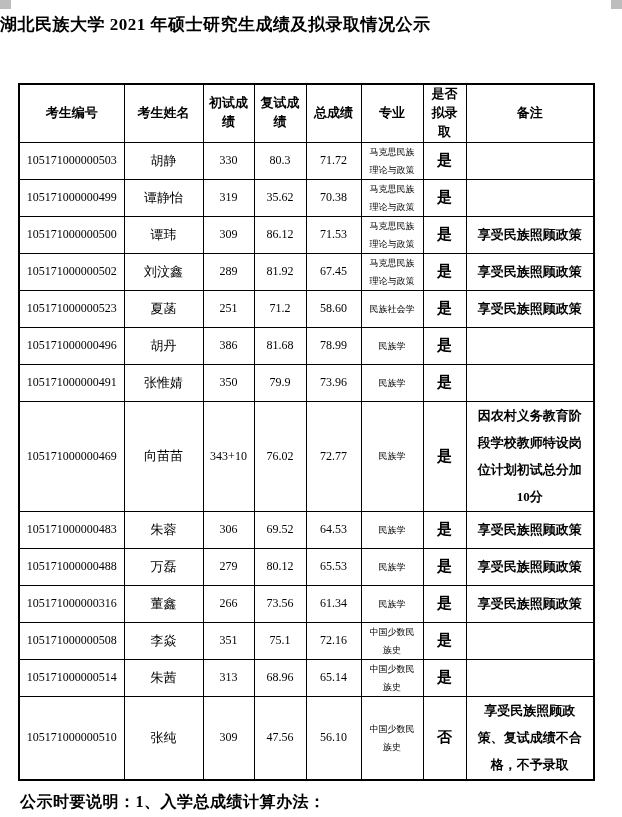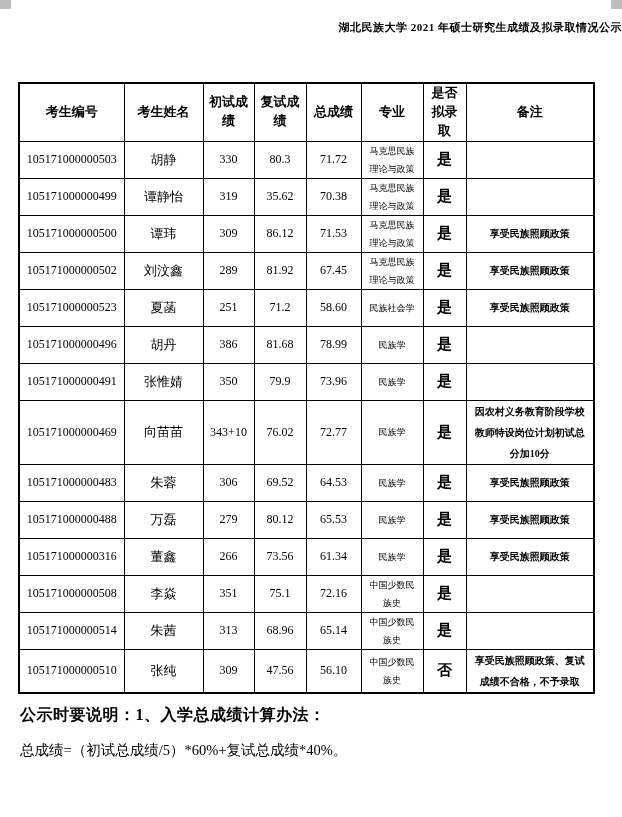--- a/index.html
+++ b/index.html
@@ -9,42 +9,42 @@
     font-family:"Liberation Serif","DejaVu Serif",serif;
     position:relative; overflow:hidden;
   }
   .corner-artifact {
     position:absolute; top:0; width:11px; height:9px; background:#bdbdbd;
   }
   .corner-artifact.left  { left:0; }
   .corner-artifact.right { right:0; }
 
   .page-title {
-    text-align:right; font-weight:bold; font-size:11px;
-    padding-top:20px; letter-spacing:0.5px;
+    text-align:left; font-weight:bold; font-size:17px;
+    padding-top:13px; letter-spacing:0.5px;
   }
 
   table.results {
     border-collapse:collapse; table-layout:fixed;
     width:575px; margin:47px 0 0 18px;
     border:2px solid #000;
   }
   th, td {
     border:1px solid #000; text-align:center; vertical-align:middle;
     padding:0 2px; overflow:hidden; word-break:break-all;
   }
   thead th { height:56px; font-size:13px; font-weight:bold; line-height:1.45; }
   tbody td { height:36px; font-size:12px; }
 
   td.cell-exam_no   { font-size:12px; }
   td.cell-name      { font-size:13px; }
   td.cell-initial_score, td.cell-retest_score, td.cell-total_score { font-size:12px; }
   td.cell-major     { font-size:9px; font-weight:normal; line-height:2.0; padding:0 6px; }
   td.cell-admitted  { font-size:15px; font-weight:600; }
-  td.cell-remark    { font-size:10px; font-weight:bold; line-height:2.1; padding:0 4px; }
+  td.cell-remark    { font-size:13px; font-weight:bold; line-height:2.1; padding:0 10px; }
 
   .note-title {
     font-weight:bold; font-size:16px; margin:11px 0 0 20px; letter-spacing:0.5px;
   }
   .note-formula {
     font-size:14.5px; margin:15px 0 0 20px;
   }
 </style>
 </head>
 <body>

